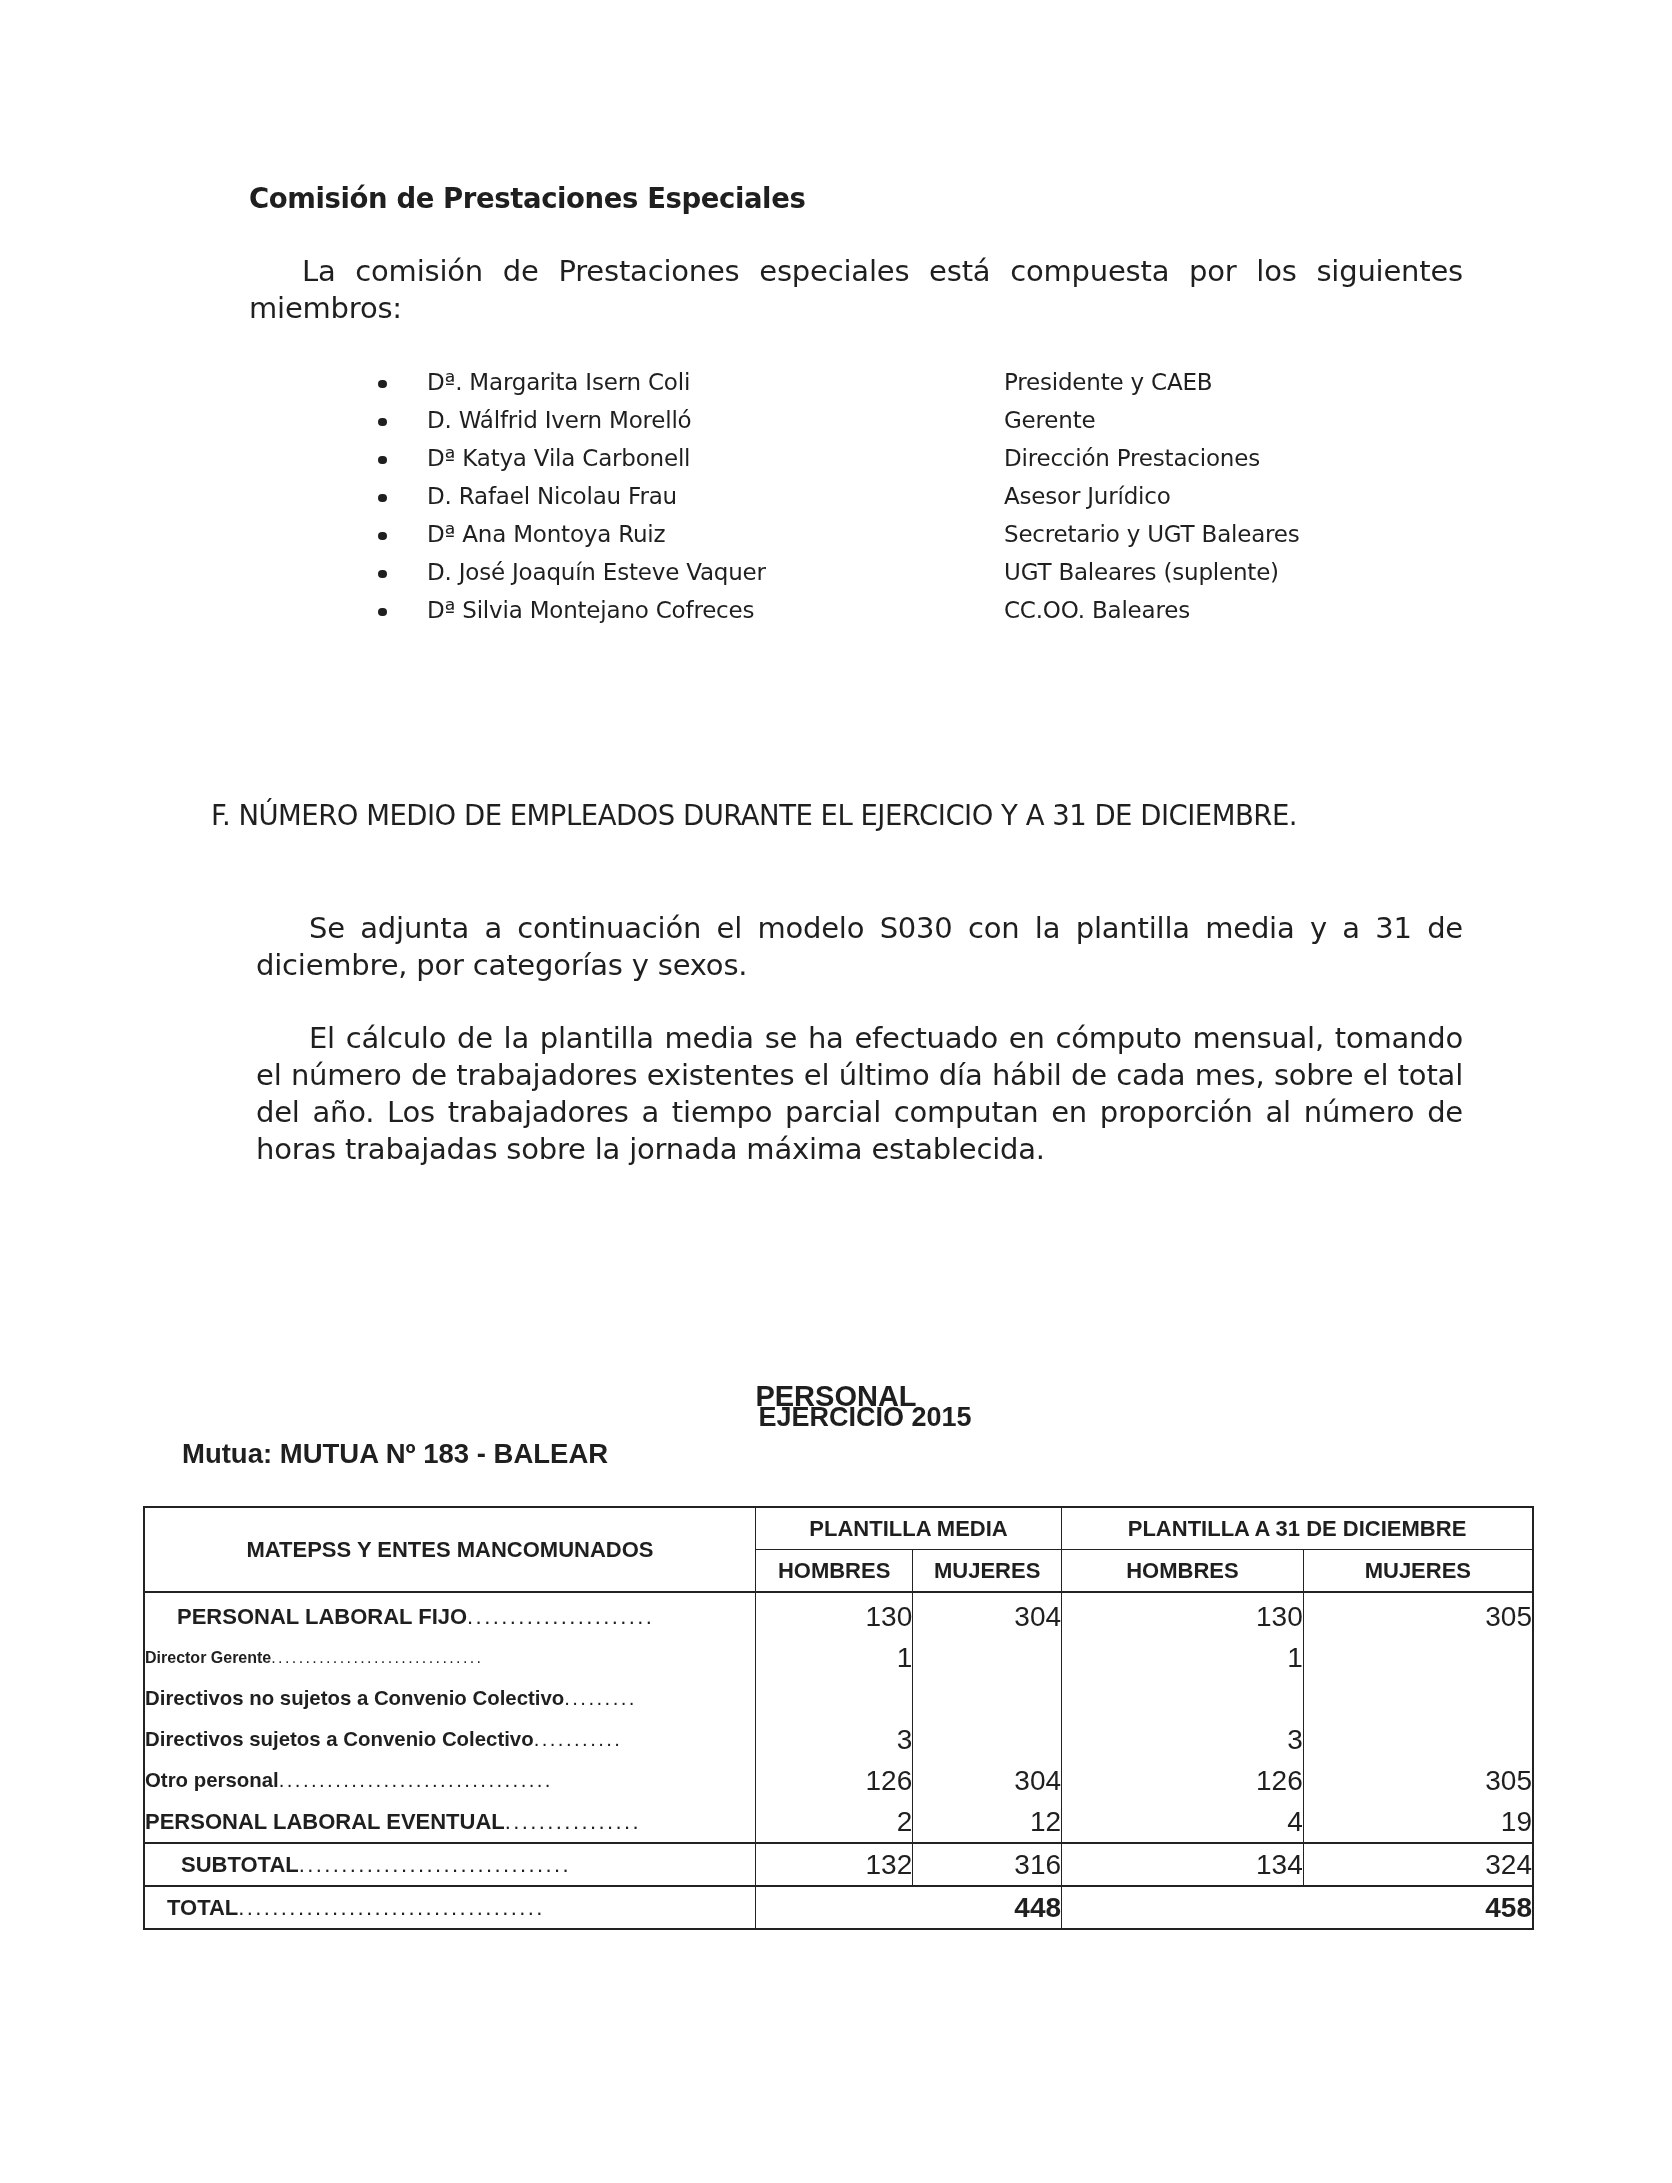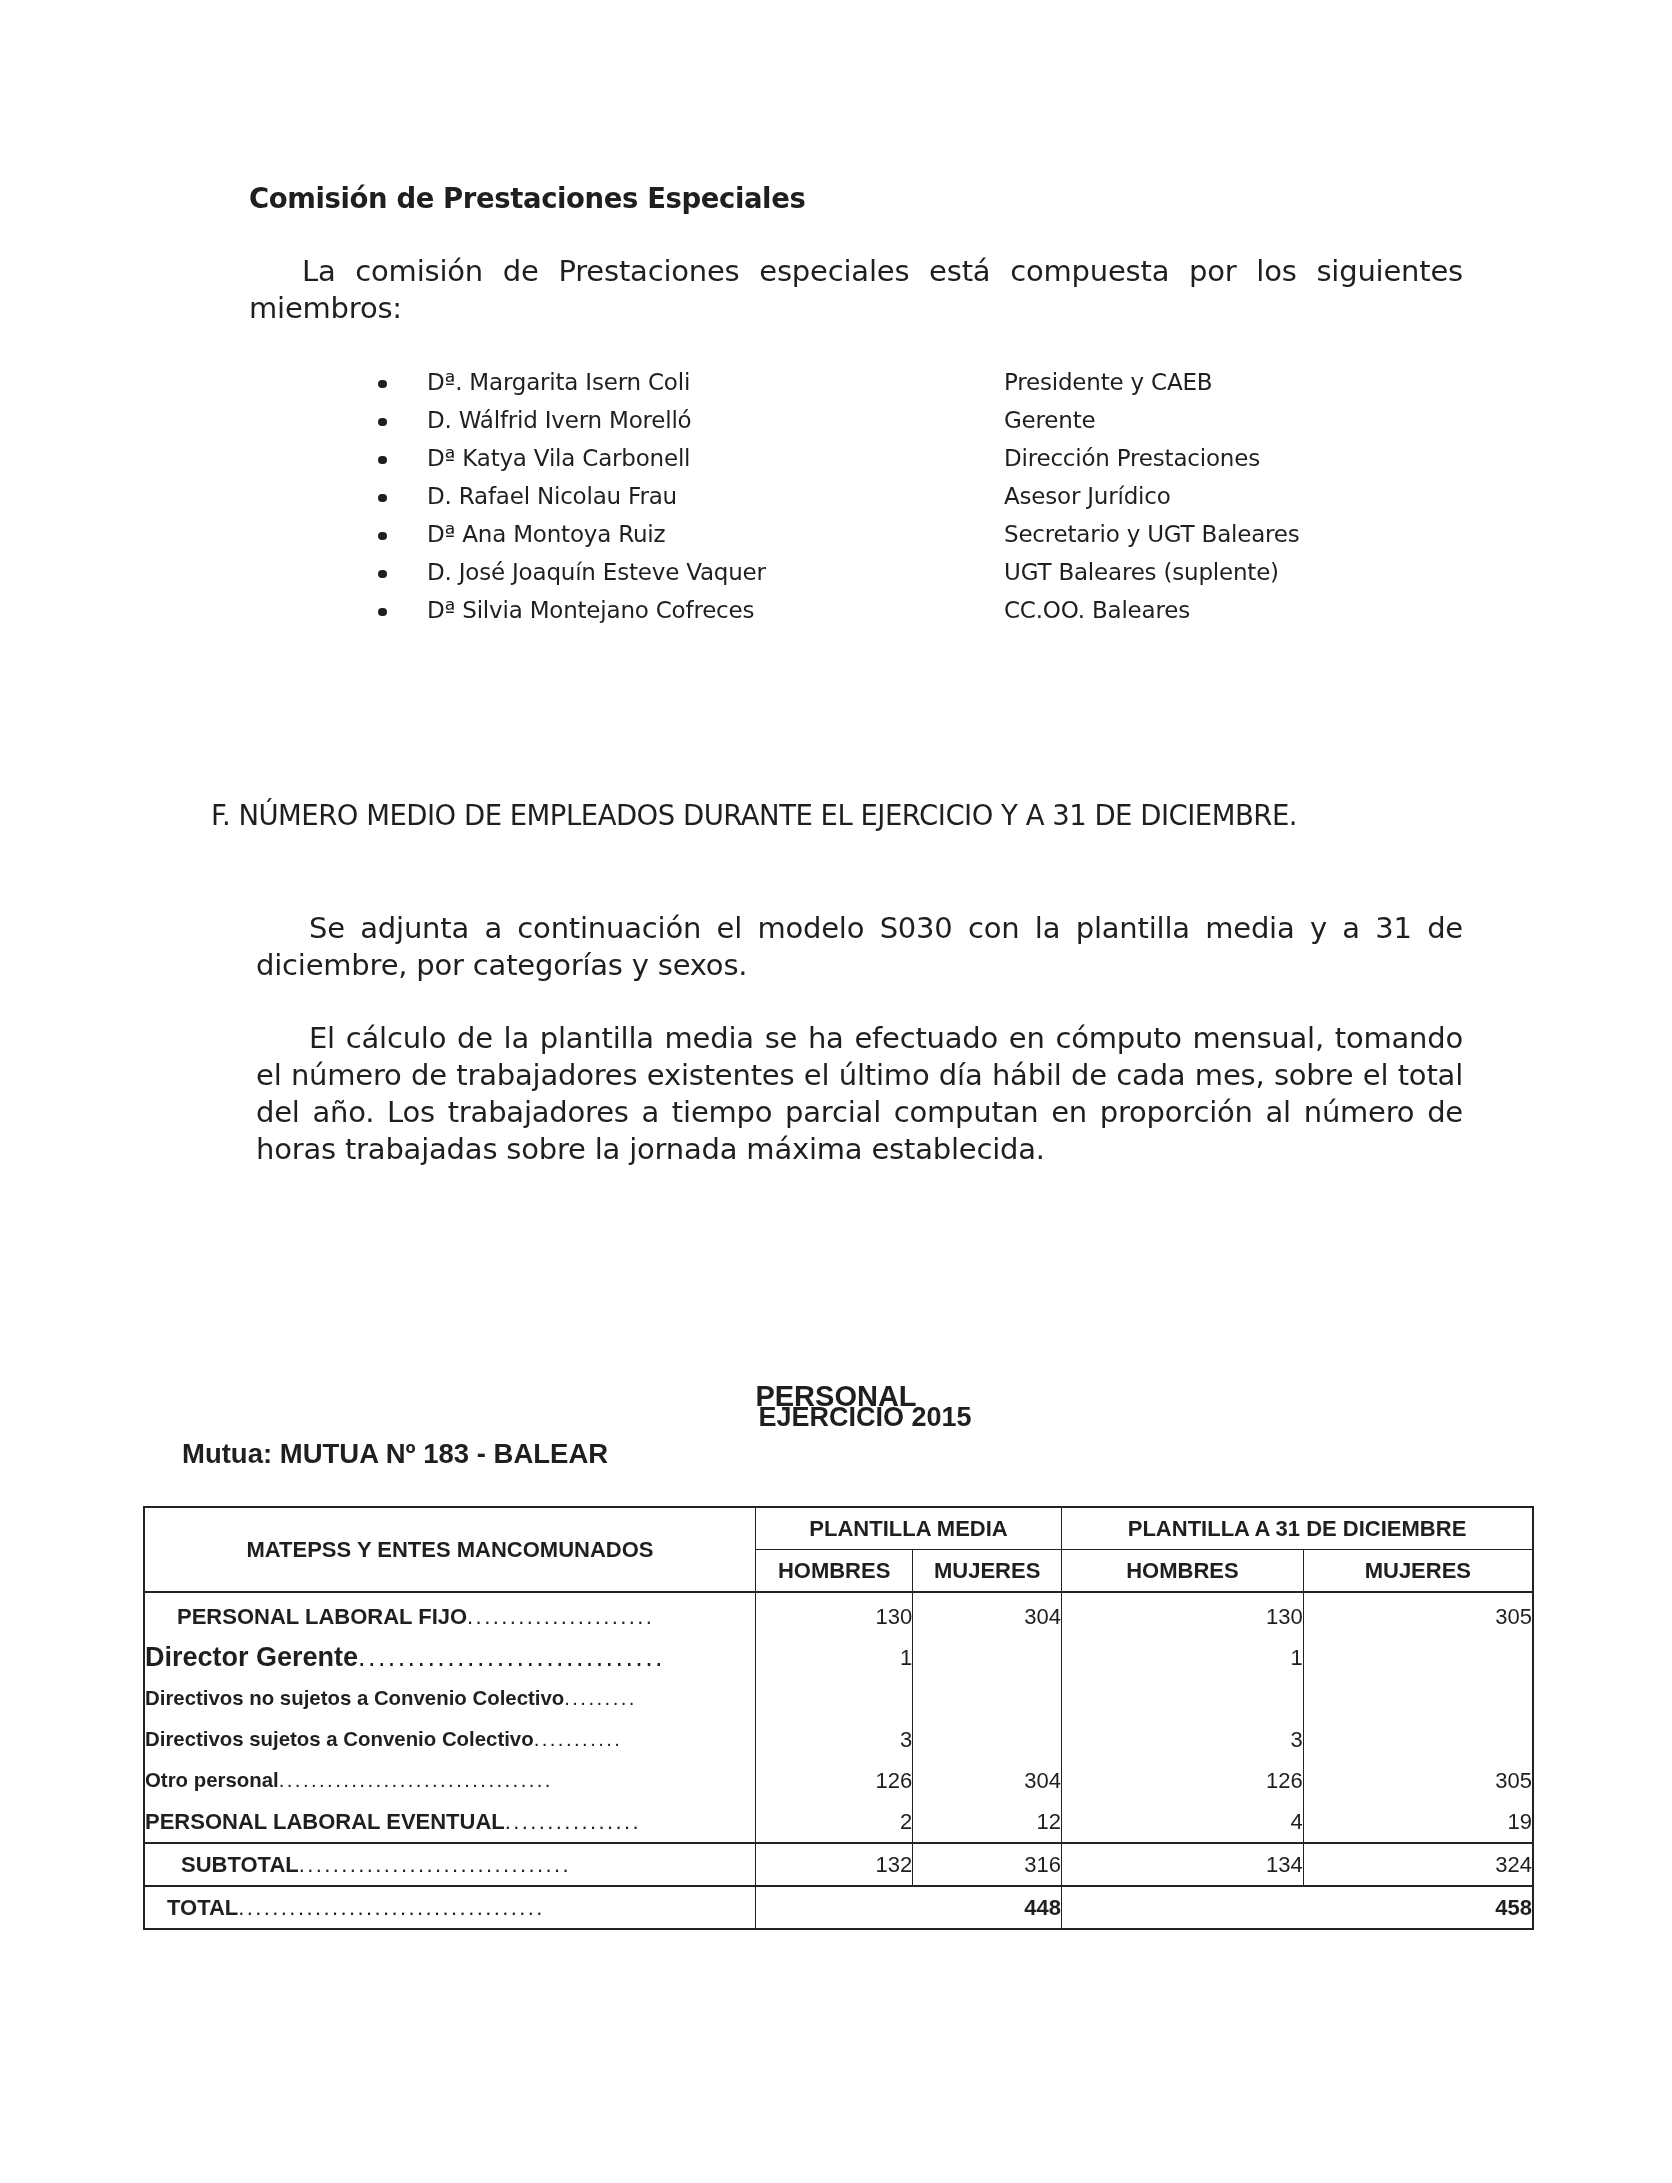--- a/index.html
+++ b/index.html
@@ -28,21 +28,21 @@
 
   table.personal { position: absolute; left: 143px; top: 1506px; border-collapse: collapse; width: 1391px; font-family: "Liberation Sans", sans-serif; }
   table.personal td, table.personal th { border-left: 1.6px solid #222; border-right: 1.6px solid #222; padding: 0; }
   table.personal { border: 2.4px solid #222; }
   .h1 th { height: 41px; font-size: 22px; font-weight: bold; border-bottom: 1.6px solid #222; }
   .h2 th { height: 41px; font-size: 22px; font-weight: bold; }
   th.label-head { width: 610px; border-bottom: 2.4px solid #222; }
   .h2 th { border-bottom: 2.4px solid #222; }
   td.lbl { font-size: 22px; font-weight: bold; height: 41px; padding-left: 4.7px; white-space: nowrap; overflow: hidden; border-left: none; }
   td.lbl .dots { font-weight: normal; letter-spacing: 2.4px; }
-  td.num { font-size: 22px; text-align: right; padding-right: 3.1px; height: 41px; }
+  td.num { font-size: 28px; text-align: right; padding-right: 3.1px; height: 41px; }
   tr.first td { padding-top: 3.1px; padding-left: 32px; }
   tr.sep td { border-top: 2.4px solid #222; }
   td.tot { font-weight: bold; }
   td.lbl.indent1 { padding-left: 36px; }
   td.lbl.indent2 { padding-left: 22px; }
 </style>
 </head>
 <body>
 
 <div class="sec-title sans">Comisión de Prestaciones Especiales</div>
@@ -110,21 +110,21 @@
     <th>MUJERES</th>
   </tr>
   <tr class="first">
     <td class="lbl"><span>PERSONAL LABORAL FIJO</span><span class="dots">......................</span></td>
     <td class="num">130</td>
     <td class="num">304</td>
     <td class="num">130</td>
     <td class="num">305</td>
   </tr>
   <tr>
-    <td class="lbl" style="font-size:27px"><span>Director Gerente</span><span class="dots">...............................</span></td>
+    <td class="lbl" style="font-size:16px"><span>Director Gerente</span><span class="dots">...............................</span></td>
     <td class="num">1</td>
     <td class="num"></td>
     <td class="num">1</td>
     <td class="num"></td>
   </tr>
   <tr>
     <td class="lbl" style="font-size:20.4px"><span>Directivos no sujetos a Convenio Colectivo</span><span class="dots">.........</span></td>
     <td class="num"></td>
     <td class="num"></td>
     <td class="num"></td>

